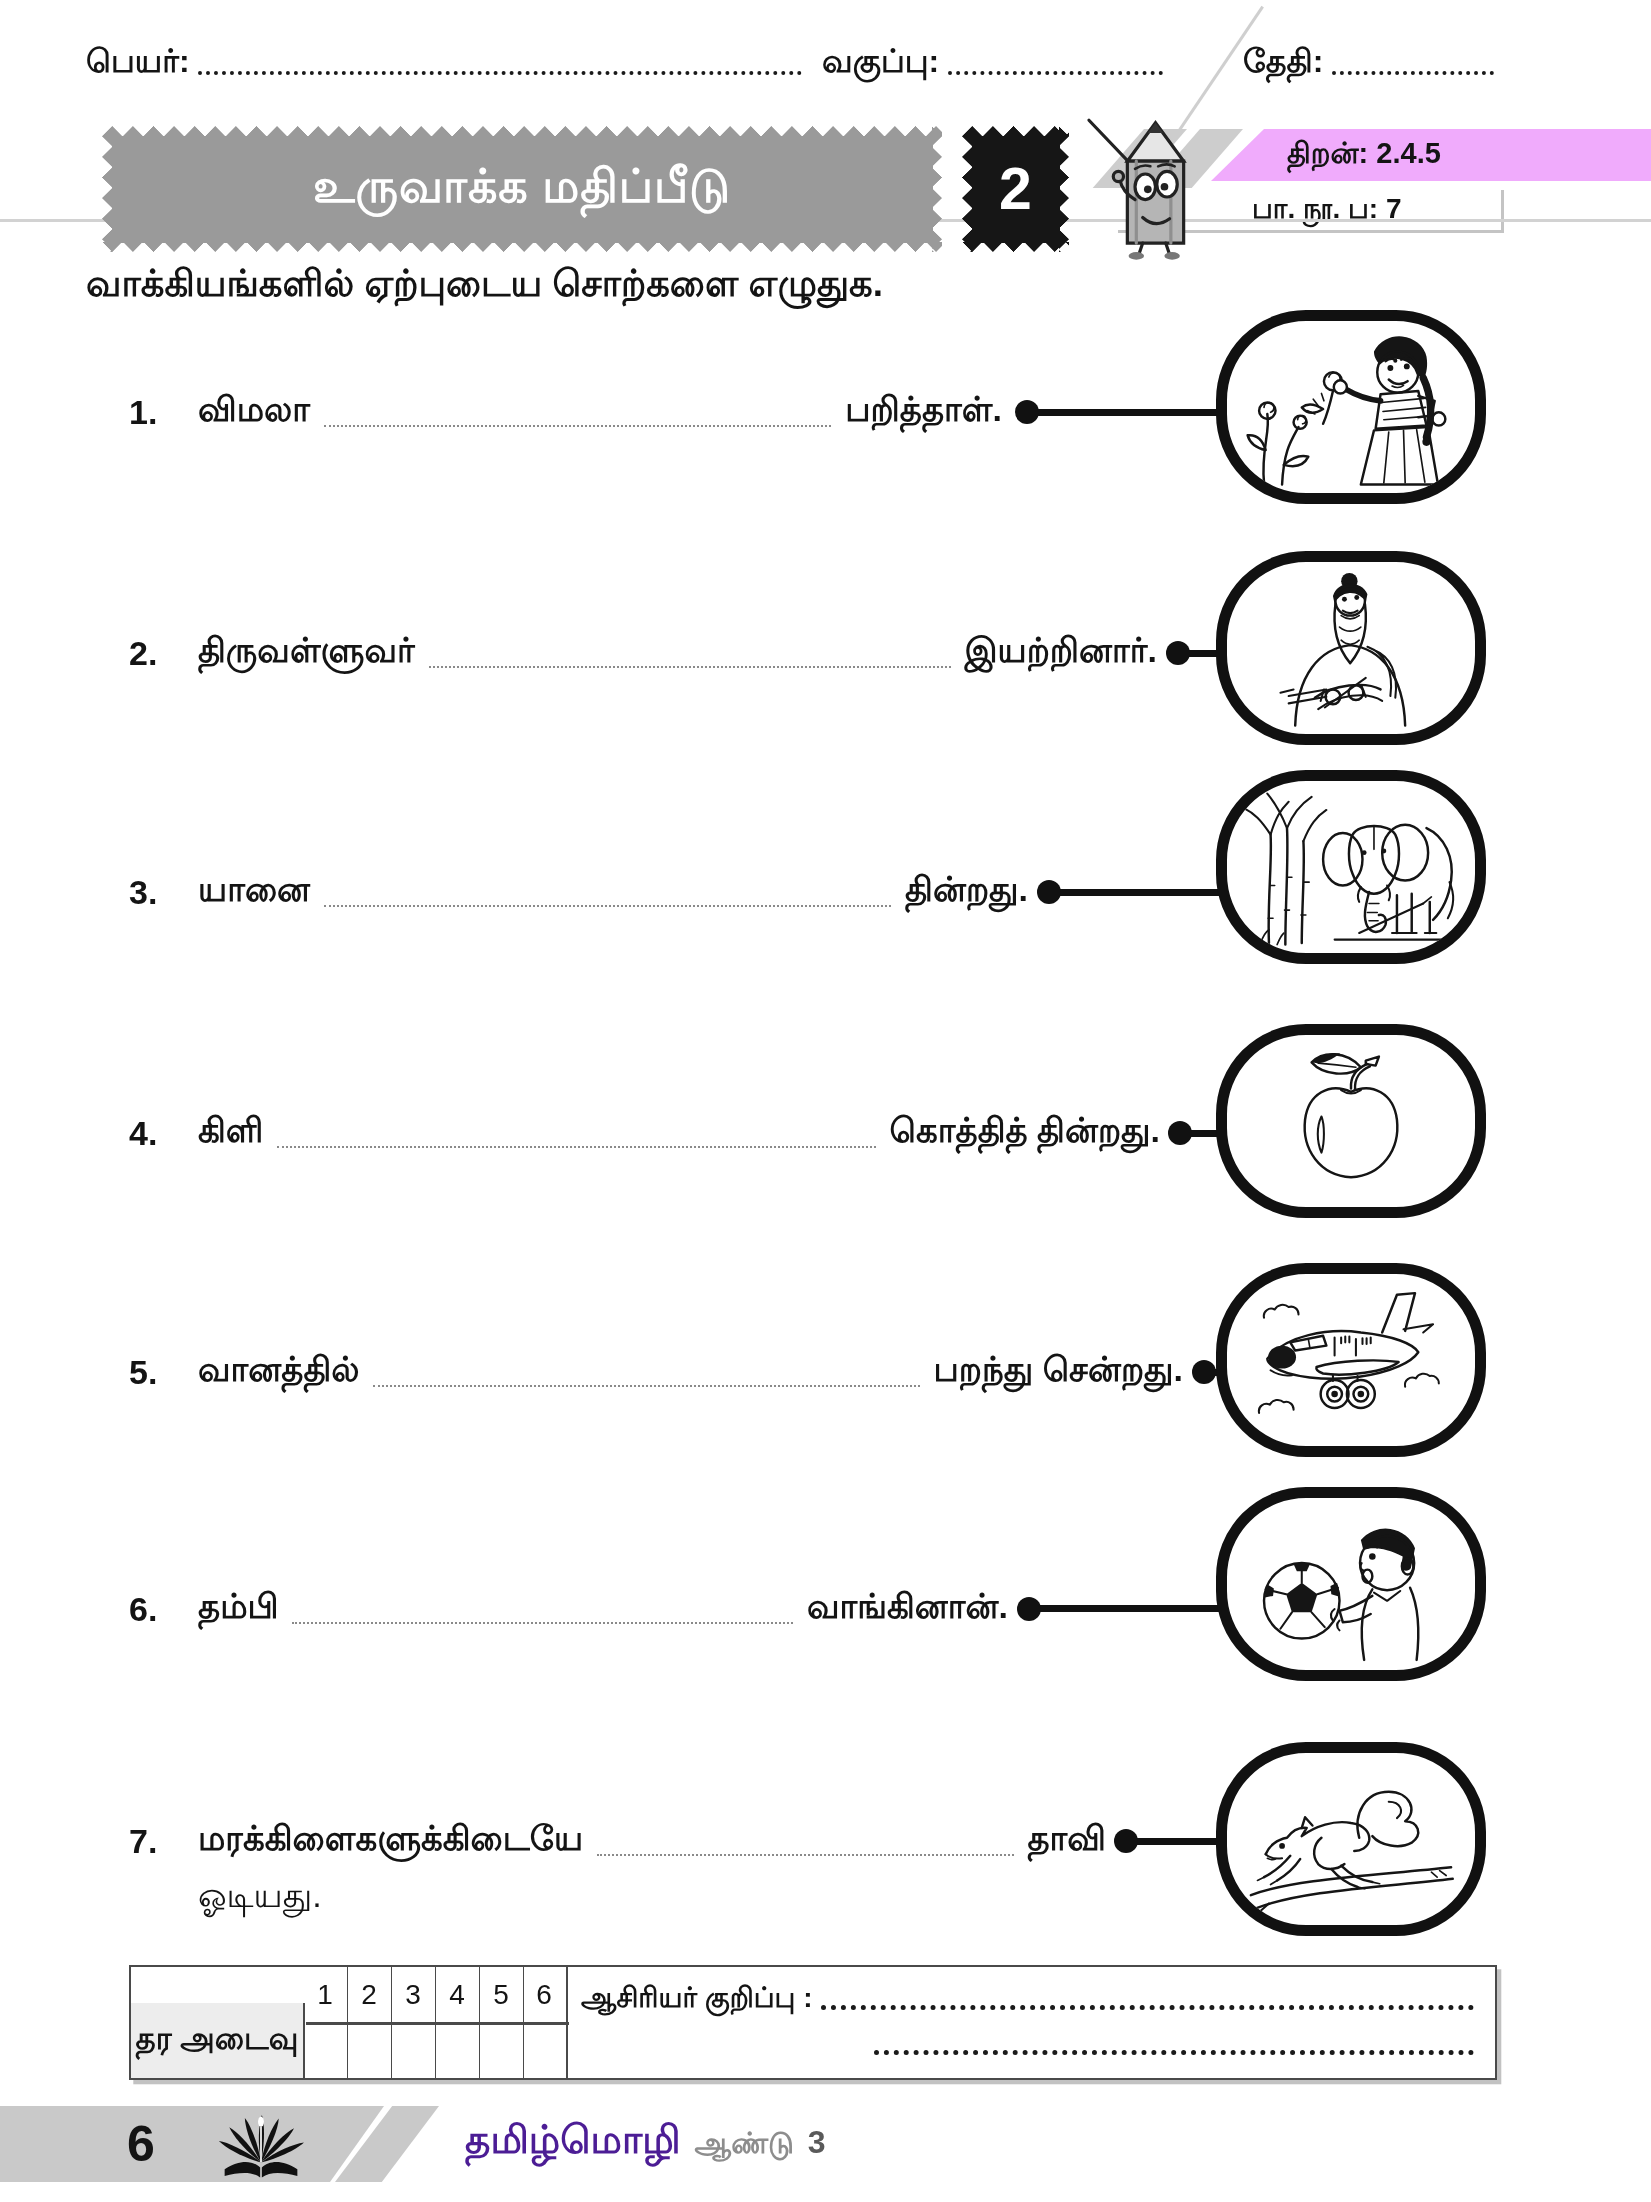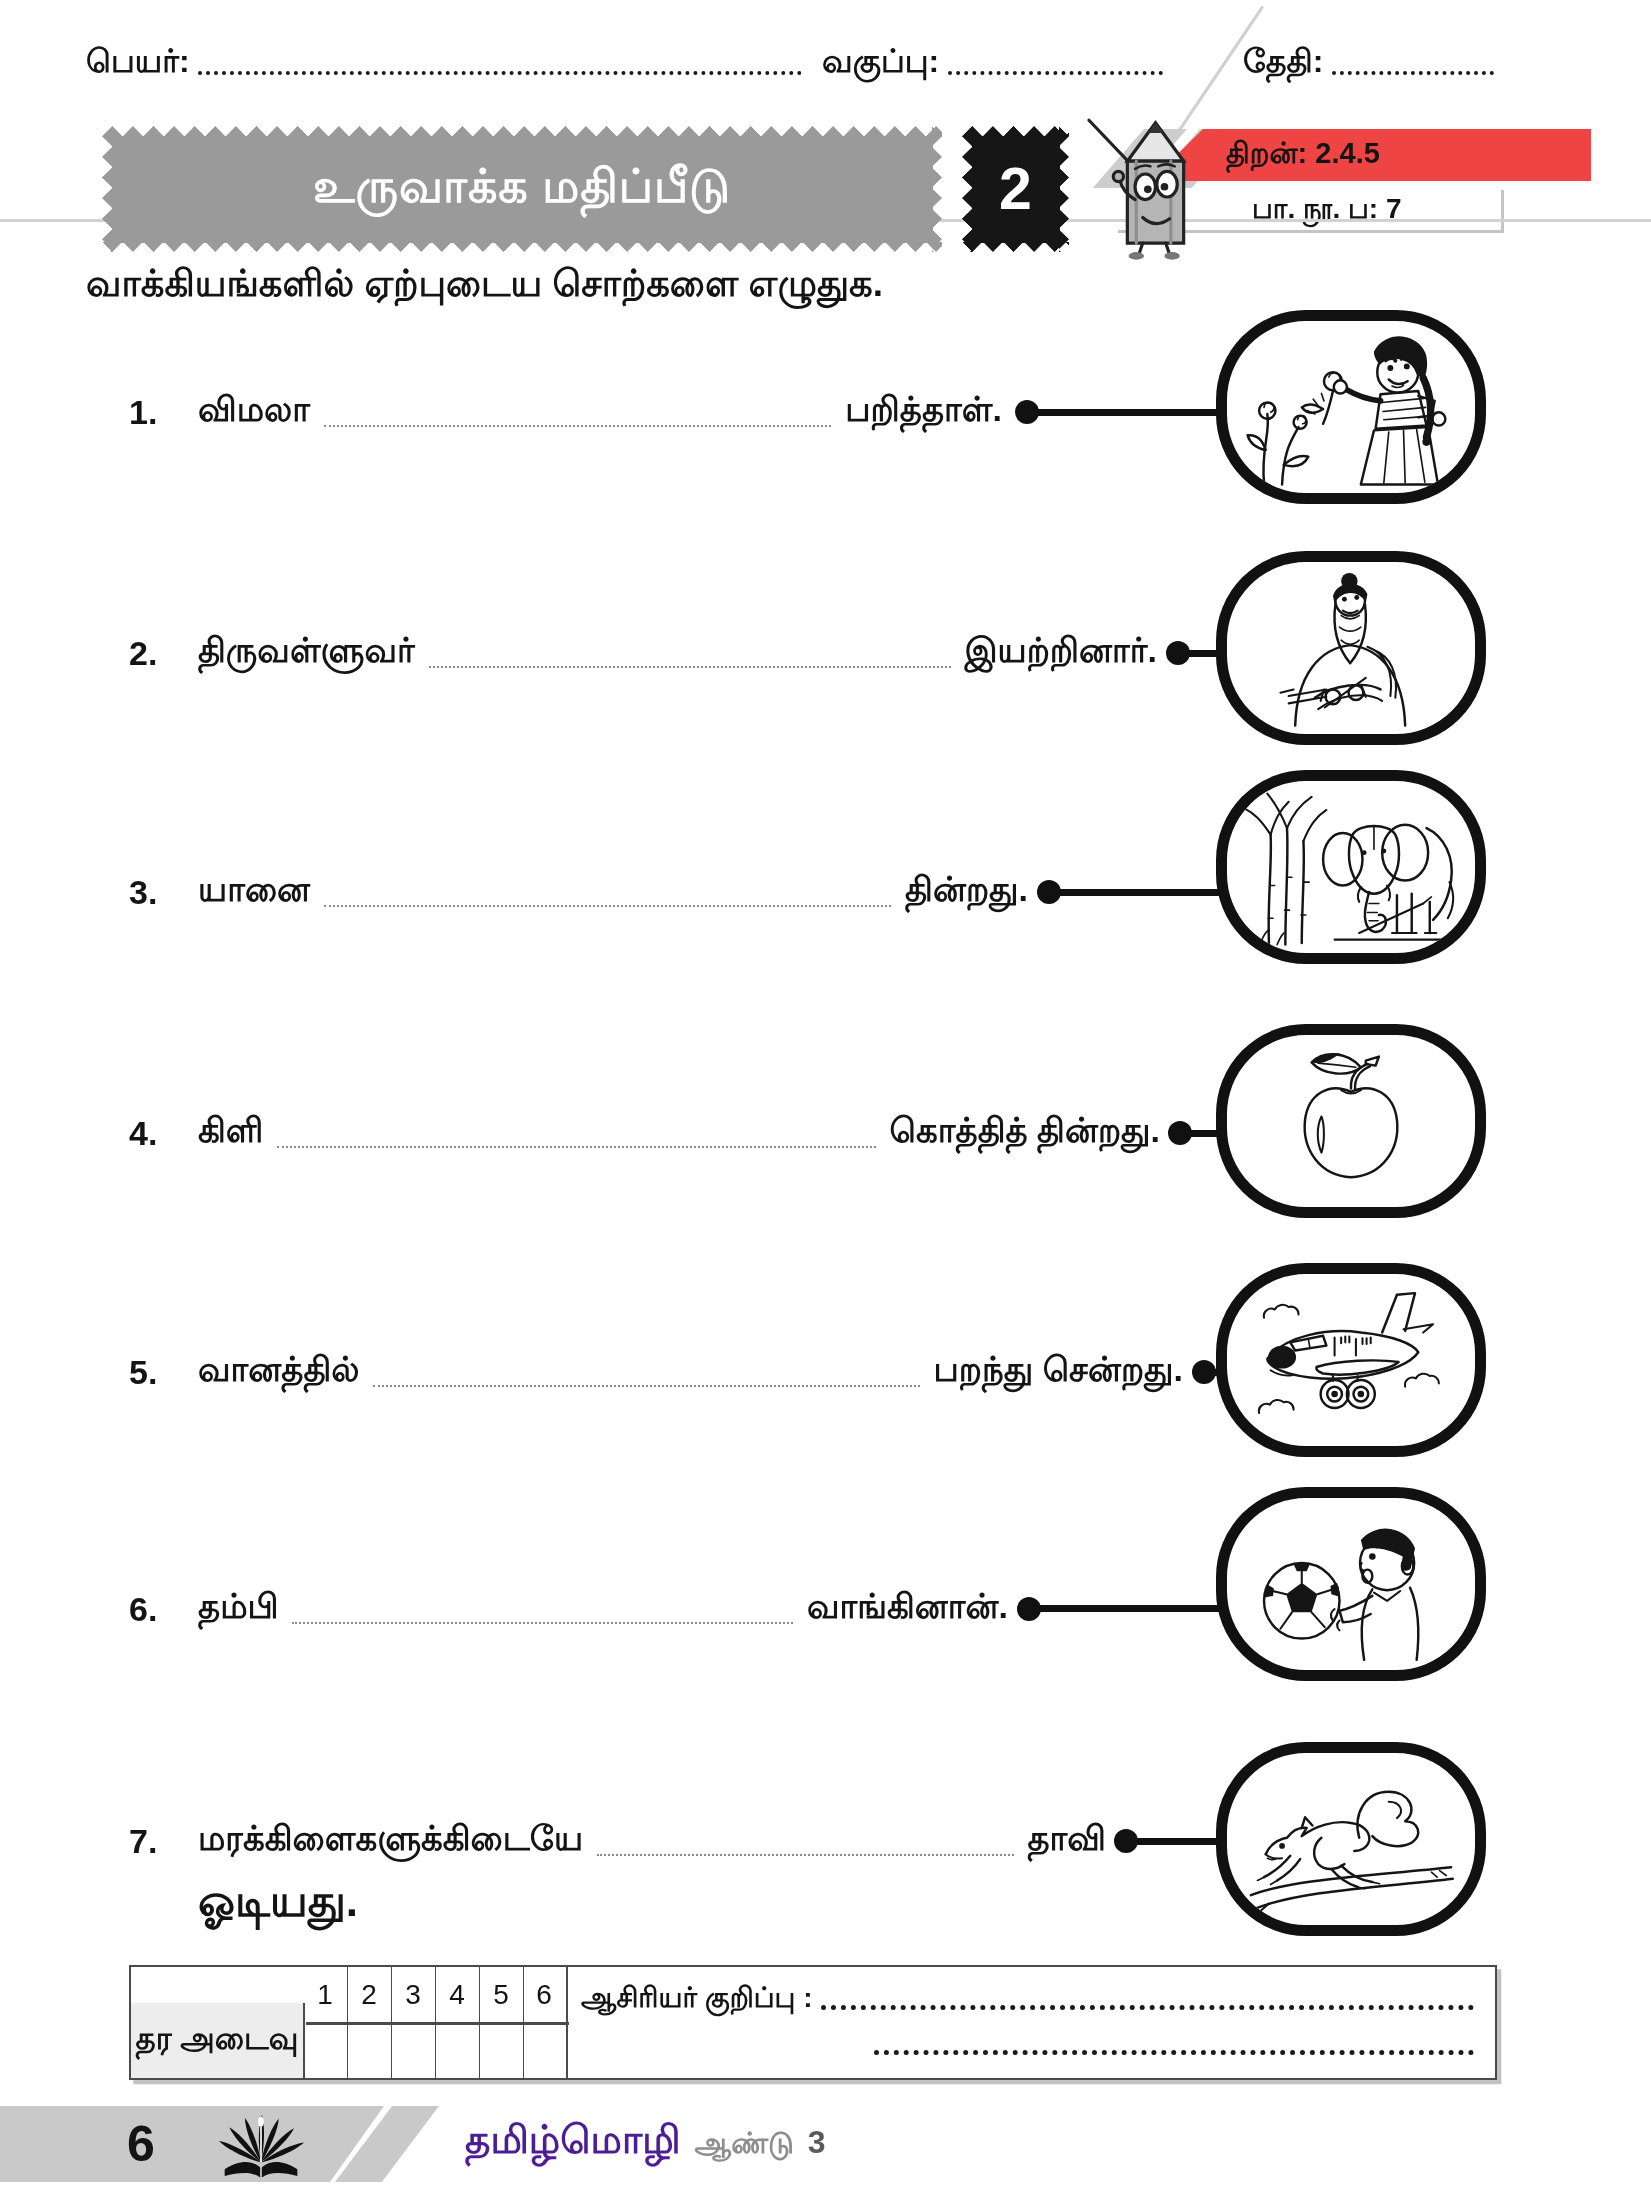--- a/index.html
+++ b/index.html
@@ -10,21 +10,21 @@
   .hrow{position:absolute;top:36px;height:46px;display:flex;align-items:flex-end;
         font-size:32px;font-weight:700;}
   .hrow .lbl{white-space:nowrap;line-height:41px;}
   .wline{flex:1;border-bottom:4.3px dotted #1a1a1a;margin:0 6.9px 6.9px 8.6px;}
 
   
   .diagline{position:absolute;left:1177px;top:131px;width:151px;height:3.4px;background:#cfcfcf;
             transform:rotate(-56deg);transform-origin:left top;}
   .stripe{position:absolute;top:129px;width:43px;height:59px;background:#cdcdcd;
           transform:skewX(-41deg);transform-origin:top left;}
-  .skillband{position:absolute;left:1150px;top:129px;width:441px;height:52px;background:#ef4444;
+  .skillband{position:absolute;left:1211px;top:129px;width:441px;height:52px;background:#f0abfc;
              clip-path:polygon(53px 0,100% 0,100% 100%,0 100%);
              display:flex;align-items:center;font-size:29px;font-weight:700;padding-left:0;}
   .skillband span{margin-left:76px;}
   .bookband{position:absolute;left:1118px;top:190px;width:383px;height:40px;background:#fff;
             border-bottom:3.4px solid #c4c4c4;border-right:3.4px solid #c4c4c4;
             display:flex;align-items:center;font-size:28px;font-weight:700;}
   .bookband span{margin-left:134px;}
 
   
   .grayrule{position:absolute;left:0;top:219px;width:1652px;height:3.4px;background:#d2d2d2;}
@@ -55,21 +55,21 @@
   .inum{width:69px;flex:0 0 69px;}
   .isub,.itail{white-space:nowrap;}
   .iblank{flex:1;align-self:flex-end;margin:0 13.8px 7.7px 13.8px;border-bottom:2.6px dotted #8a8a8a;height:0.9px;}
   .dot{position:absolute;width:24px;height:24px;border-radius:50%;background:#111;}
   .conn{position:absolute;height:6.9px;background:#111;}
   .frame{position:absolute;left:1216px;width:270px;height:194px;border:11.2px solid #111;
          border-radius:90px;background:#fff;box-sizing:border-box;
          display:flex;align-items:center;justify-content:center;overflow:hidden;}
   .frame svg{width:234px;height:160px;}
   .il{stroke:#151515;stroke-width:3;fill:none;stroke-linecap:round;stroke-linejoin:round;}
-  #item7-line2{position:absolute;left:198px;top:1876px;font-size:44px;font-weight:700;}
+  #item7-line2{position:absolute;left:198px;top:1876px;font-size:34px;font-weight:400;}
 
   
   #assess{position:absolute;left:129px;top:1965px;width:1368px;height:115px;
           border:2.6px solid #4a4a4a;box-sizing:border-box;background:#fff;
           box-shadow:4.3px 4.3px 0 #c2c2c2;}
   #assess .lcell{position:absolute;left:0;top:0;bottom:0;width:172px;background:#ededed;
           border-right:2.6px solid #4a4a4a;display:flex;align-items:center;justify-content:center;
           font-size:31px;font-weight:700;margin-top:36px;}
   .lvcol{position:absolute;top:0;bottom:0;width:44px;border-right:1.7px solid #4a4a4a;}
   .lvnum{position:absolute;left:0;right:0;top:0;height:55px;line-height:55px;text-align:center;

